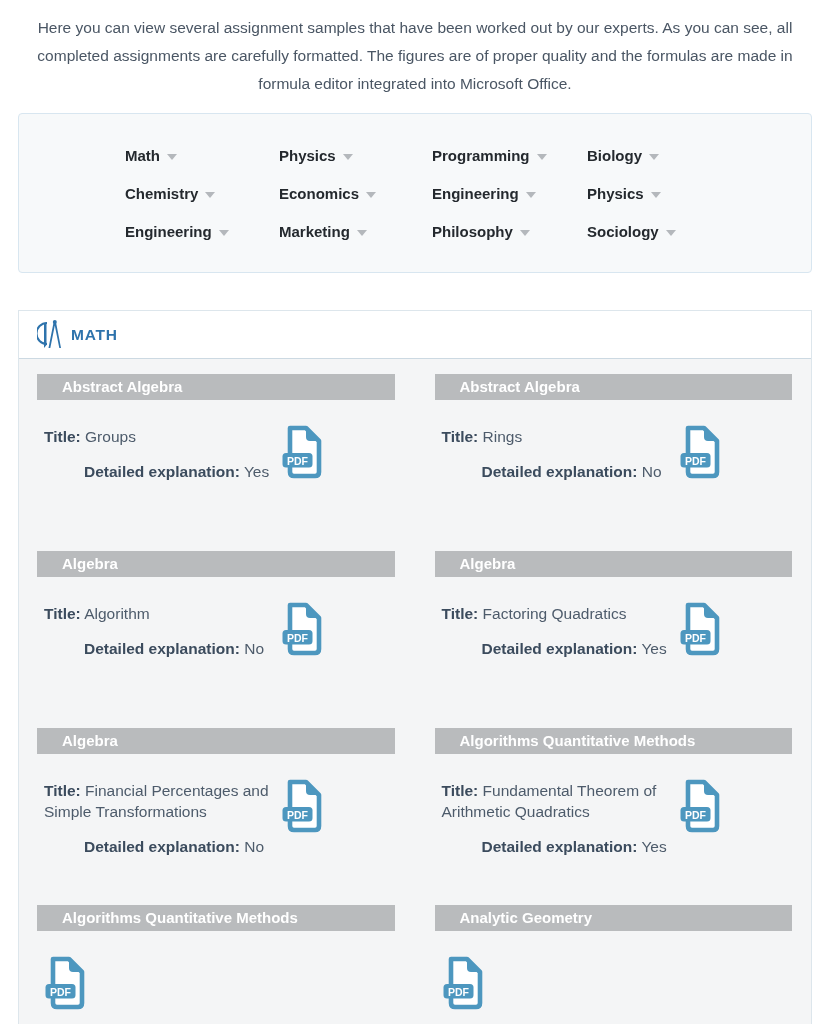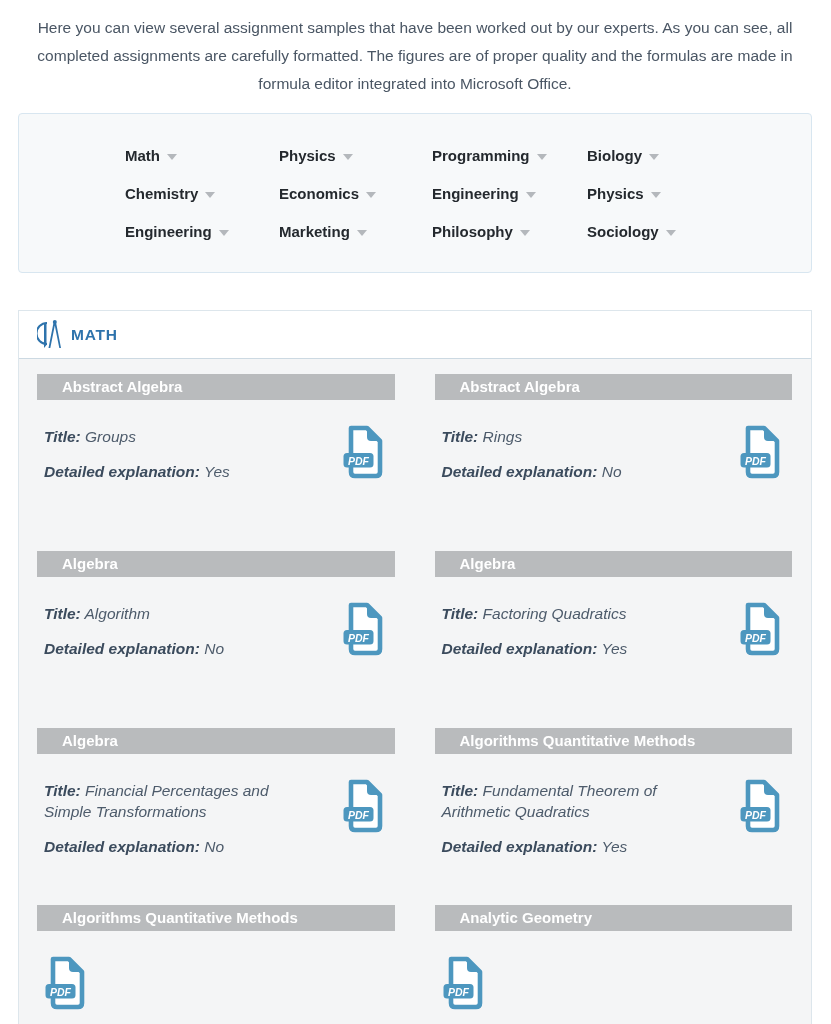--- a/index.html
+++ b/index.html
@@ -100,31 +100,30 @@
     font-size: 15px;
     font-weight: bold;
     padding-left: 25px;
     white-space: nowrap;
     overflow: hidden;
   }
   .card-body {
     margin: 26px 0 0 7px;
     display: flex;
     align-items: flex-start;
-    justify-content: space-between;
-    font-style: italic;
+    justify-content: flex-start;
   }
   .card-text {
     width: 237px;
     font-size: 15.5px;
     line-height: 21px;
     color: #4d5b6b;
   }
   .card-text b { color: #3b4b5d; }
-  .line-detailed { margin-top: 14px; }
+  .line-detailed { margin-top: 14px; margin-left: 40px; }
   .pdf-link { margin-right: 11px; margin-top: -2px; flex: none; cursor: pointer; }
 </style>
 </head>
 <body>
 
 <svg width="0" height="0" style="position:absolute">
   <defs>
     <g id="pdf-glyph">
       <path d="M9 4 H25 L38 17 V48 Q38 52 34 52 H13 Q9 52 9 48 Z" fill="#ffffff" stroke="#4d97bf" stroke-width="4.6" stroke-linejoin="round"></path>
       <path d="M25 4 L25 13 Q25 17 29 17 L38 17 Z" fill="#4d97bf"></path>

